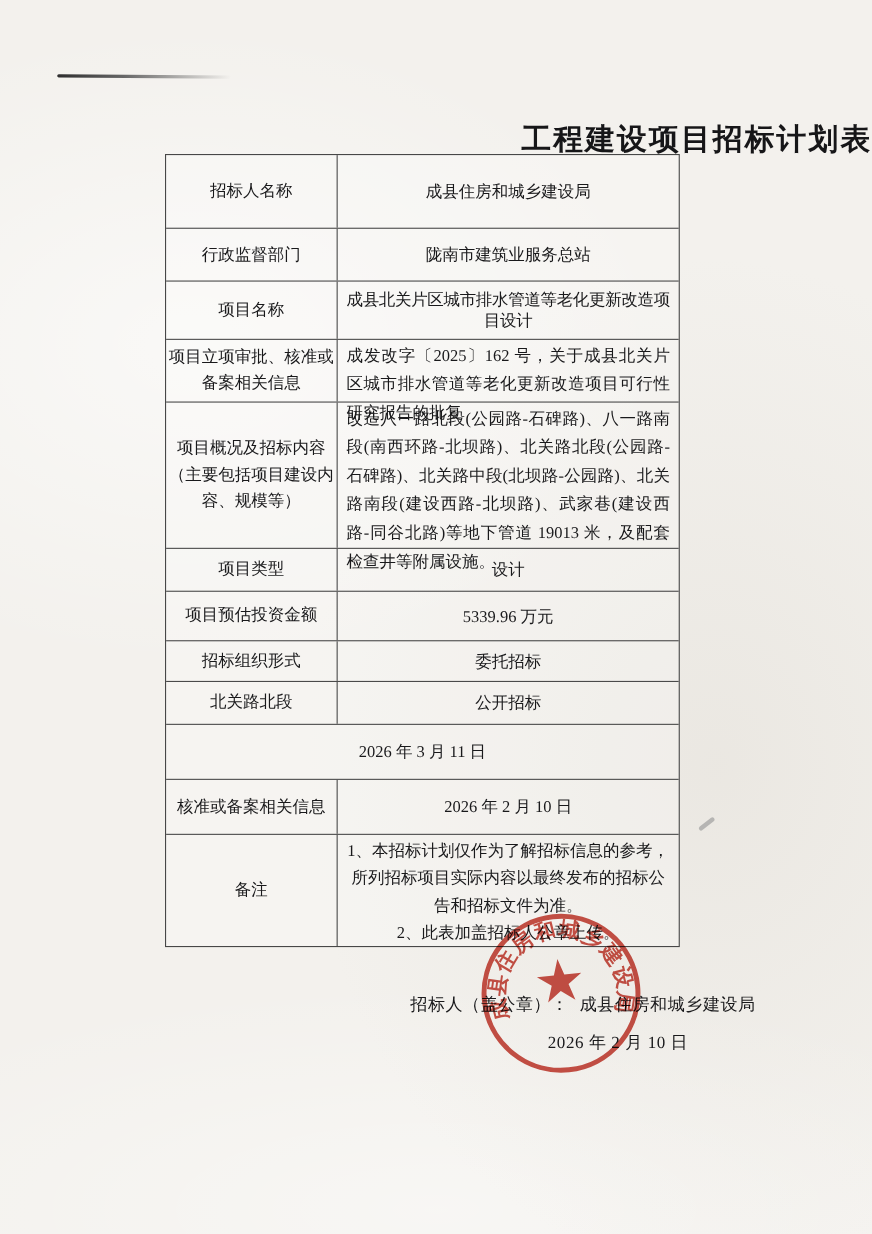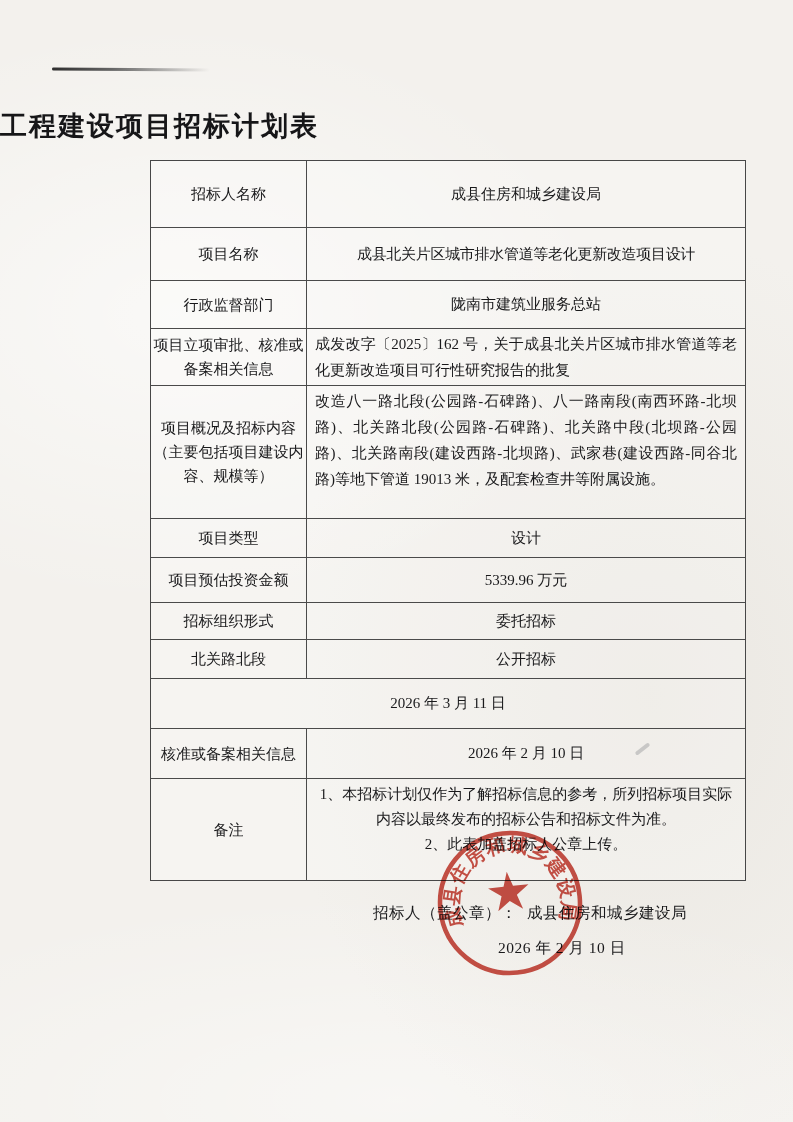--- a/index.html
+++ b/index.html
@@ -25,26 +25,26 @@
     background:linear-gradient(to right,#2e2e2e,#666 38%,rgba(130,130,130,0));
     border-radius:2px; transform:rotate(0.4deg);
   }
   .artifact-mark {
     position:absolute; left:634px; top:747px; width:17px; height:4px;
     background:#9a9a9a; opacity:.65; transform:rotate(-38deg); border-radius:2px;
   }
 
   .doc-title {
     position:absolute; left:0; top:108px; width:100%;
-    text-align:left; font-size:27px; font-weight:700; letter-spacing:2px;
+    text-align:right; font-size:27px; font-weight:700; letter-spacing:2px;
     color:#161618;
   }
 
   .tender-table {
-    position:absolute; left:150px; top:160px; width:596px;
+    position:absolute; left:150px; top:140px; width:468px;
     border:1px solid #474747;
     background:rgba(255,255,255,0.25);
   }
   .t-row { display:flex; width:100%; border-top:1px solid #4a4a4a; }
   .t-row:first-child { border-top:none; }
   .t-label {
     width:156px; flex:0 0 156px; border-right:1px solid #4a4a4a;
     display:flex; align-items:center; justify-content:center;
     text-align:center; font-size:15px; line-height:24px; padding:0 2px;
     color:#19191b;
@@ -95,28 +95,28 @@
 
   <div class="doc-title">工程建设项目招标计划表</div>
 
   <div class="tender-table">
 
     <div class="t-row rh1">
       <div class="t-label">招标人名称</div>
       <div class="t-value v-center">成县住房和城乡建设局</div>
     </div>
 
+    <div class="t-row rh3">
+      <div class="t-label">行政监督部门</div>
+      <div class="t-value v-center">陇南市建筑业服务总站</div>
+    </div>
+
     <div class="t-row rh2">
       <div class="t-label">项目名称</div>
       <div class="t-value v-center tight">成县北关片区城市排水管道等老化更新改造项目设计</div>
-    </div>
-
-    <div class="t-row rh3">
-      <div class="t-label">行政监督部门</div>
-      <div class="t-value v-center">陇南市建筑业服务总站</div>
     </div>
 
     <div class="t-row rh4">
       <div class="t-label">项目立项审批、核准或备案相关信息</div>
       <div class="t-value v-para">成发改字〔2025〕162 号，关于成县北关片区城市排水管道等老化更新改造项目可行性研究报告的批复</div>
     </div>
 
     <div class="t-row rh5">
       <div class="t-label">项目概况及招标内容（主要包括项目建设内容、规模等）</div>
       <div class="t-value v-para">改造八一路北段(公园路-石碑路)、八一路南段(南西环路-北坝路)、北关路北段(公园路-石碑路)、北关路中段(北坝路-公园路)、北关路南段(建设西路-北坝路)、武家巷(建设西路-同谷北路)等地下管道 19013 米，及配套检查井等附属设施。</div>

